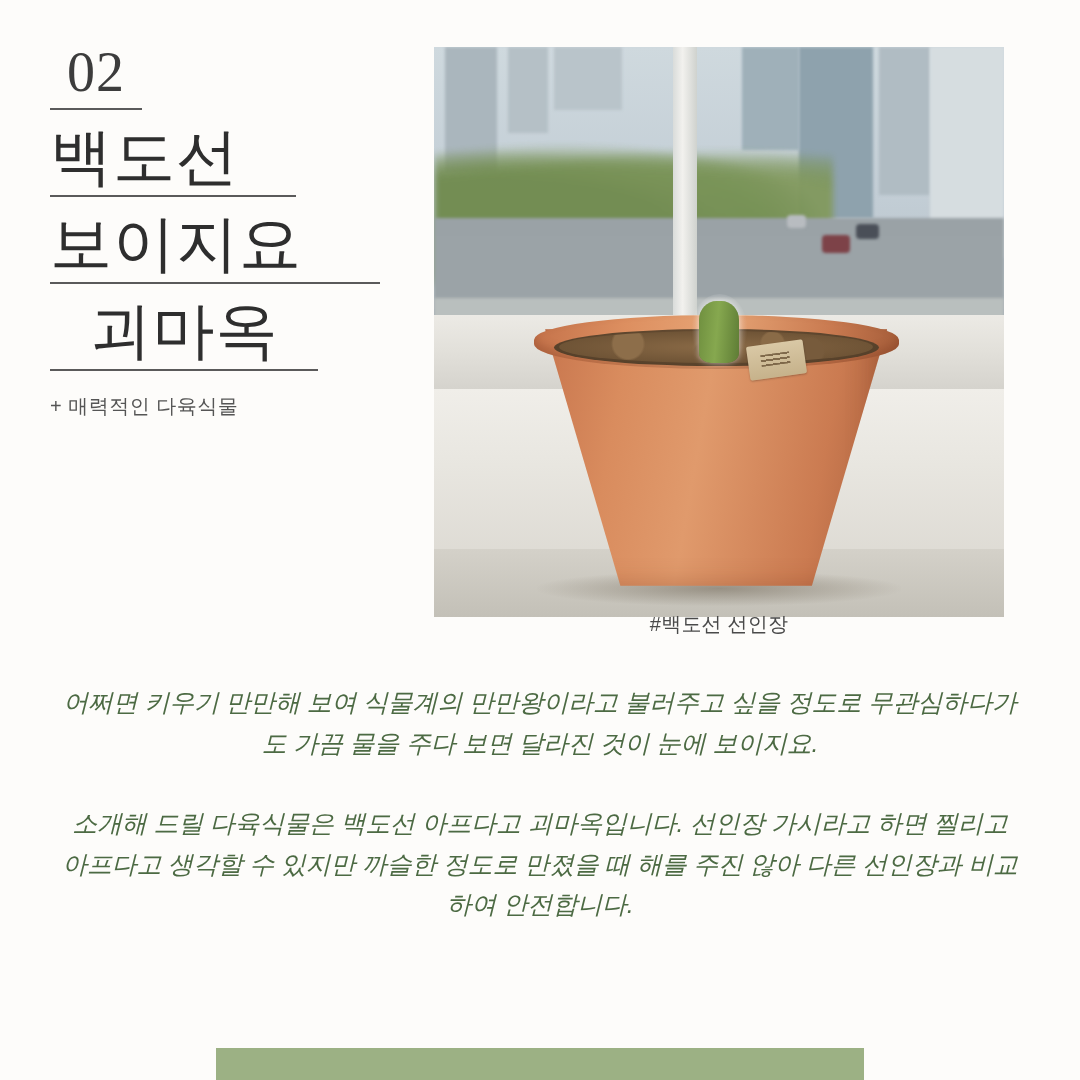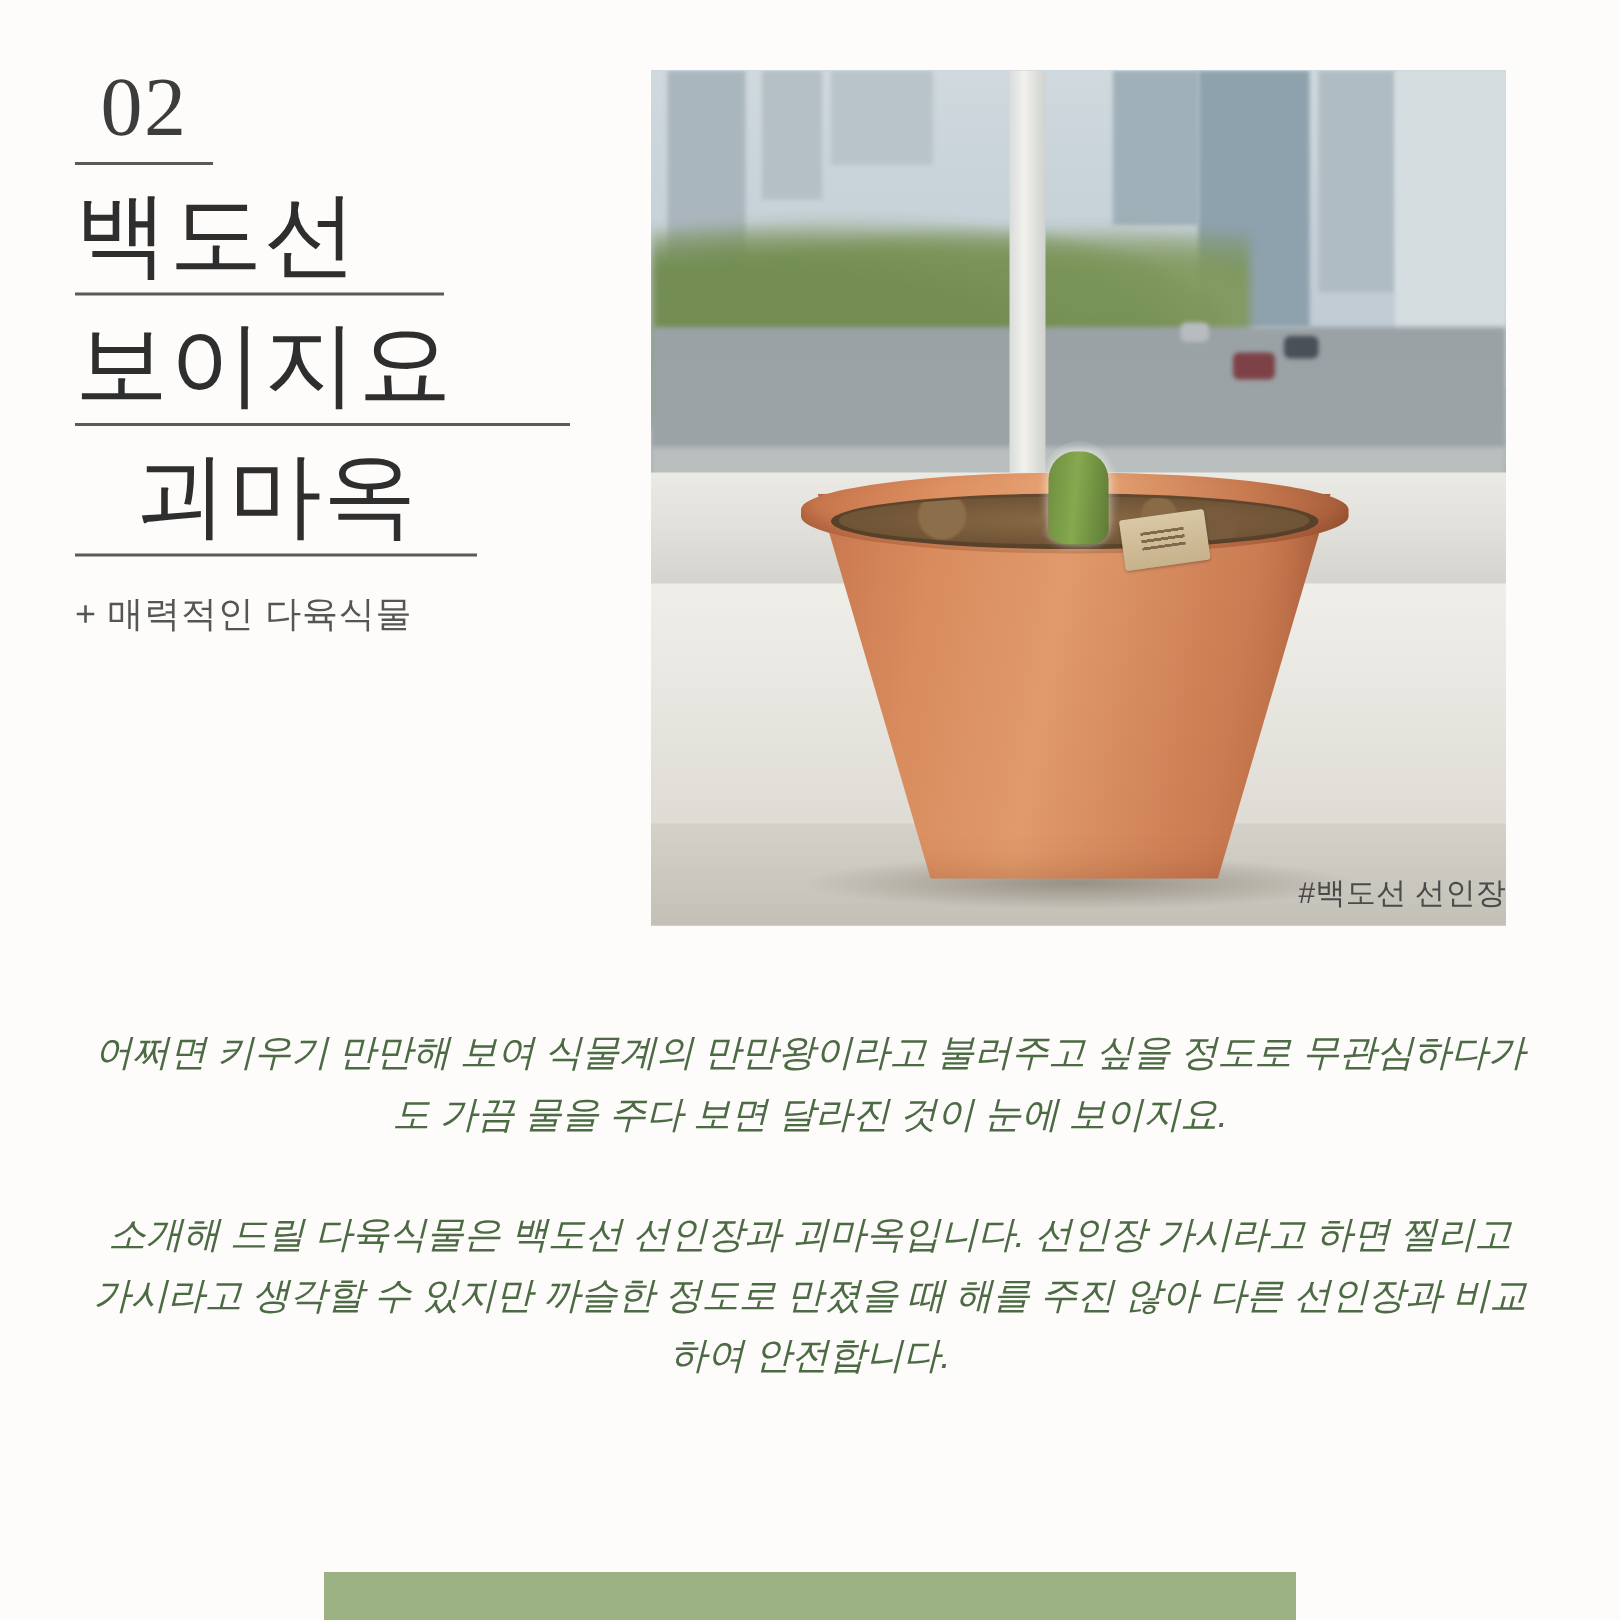--- a/index.html
+++ b/index.html
@@ -53,21 +53,21 @@
     border-bottom: 2px solid #5a5a5a;
     white-space: nowrap;
   }
   .title-line.l1 { width: 246px; }
   .title-line.l2 { width: 330px; }
   .title-line.l3 { width: 268px; text-align: center; }
 
   .title-sub {
     display: block;
     margin-top: 22px;
-    font-size: 24px;
+    font-size: 20px;
     color: #555555;
     letter-spacing: 0.5px;
     white-space: nowrap;
   }
 
   
   .photo-wrap {
     position: absolute;
     left: 434px;
     top: 47px;
@@ -264,23 +264,23 @@
     left: 18%;
     top: 92%;
     width: 64%;
     height: 6%;
     background: radial-gradient(ellipse at 50% 50%, rgba(90,78,60,.45) 0%, rgba(90,78,60,0) 72%);
   }
 
   .photo-caption {
     position: absolute;
     left: 434px;
-    top: 582px;
+    top: 611px;
     width: 570px;
-    text-align: right;
+    text-align: center;
     font-size: 20px;
     color: #4a4a4a;
     letter-spacing: 0.2px;
   }
 
   
   .body-text {
     position: absolute;
     left: 60px;
     top: 682px;
@@ -347,18 +347,18 @@
       <div class="cactus-spines"></div>
       <div class="cactus"></div>
       <div class="tag"></div>
     </div>
   </div>
 
   <div class="photo-caption">#백도선 선인장</div>
 
   <div class="body-text">
     <p class="para">어쩌면 키우기 만만해 보여 식물계의 만만왕이라고 불러주고 싶을 정도로 무관심하다가도 가끔 물을 주다 보면 달라진 것이 눈에 보이지요.</p>
-    <p class="para">소개해 드릴 다육식물은 백도선 선인장과 괴마옥입니다. 선인장 가시라고 하면 찔리고 가시라고 생각할 수 있지만 까슬한 정도로 만졌을 때 해를 주진 않아 다른 선인장과 비교하여 안전합니다.</p>
+    <p class="para">소개해 드릴 다육식물은 백도선 아프다고 괴마옥입니다. 선인장 가시라고 하면 찔리고 아프다고 생각할 수 있지만 까슬한 정도로 만졌을 때 해를 주진 않아 다른 선인장과 비교하여 안전합니다.</p>
   </div>
 
   <div class="bottom-bar"></div>
 
 </div>
 
 </body></html>

